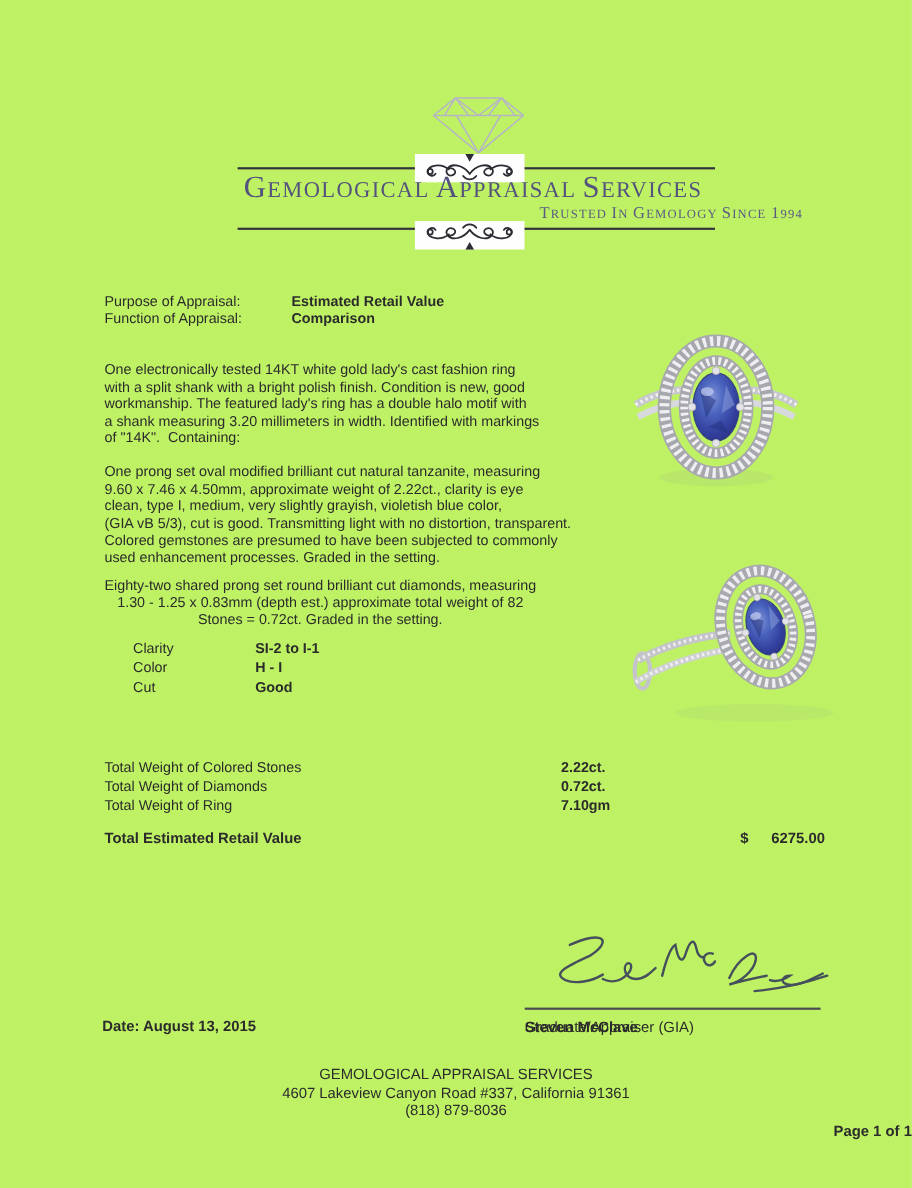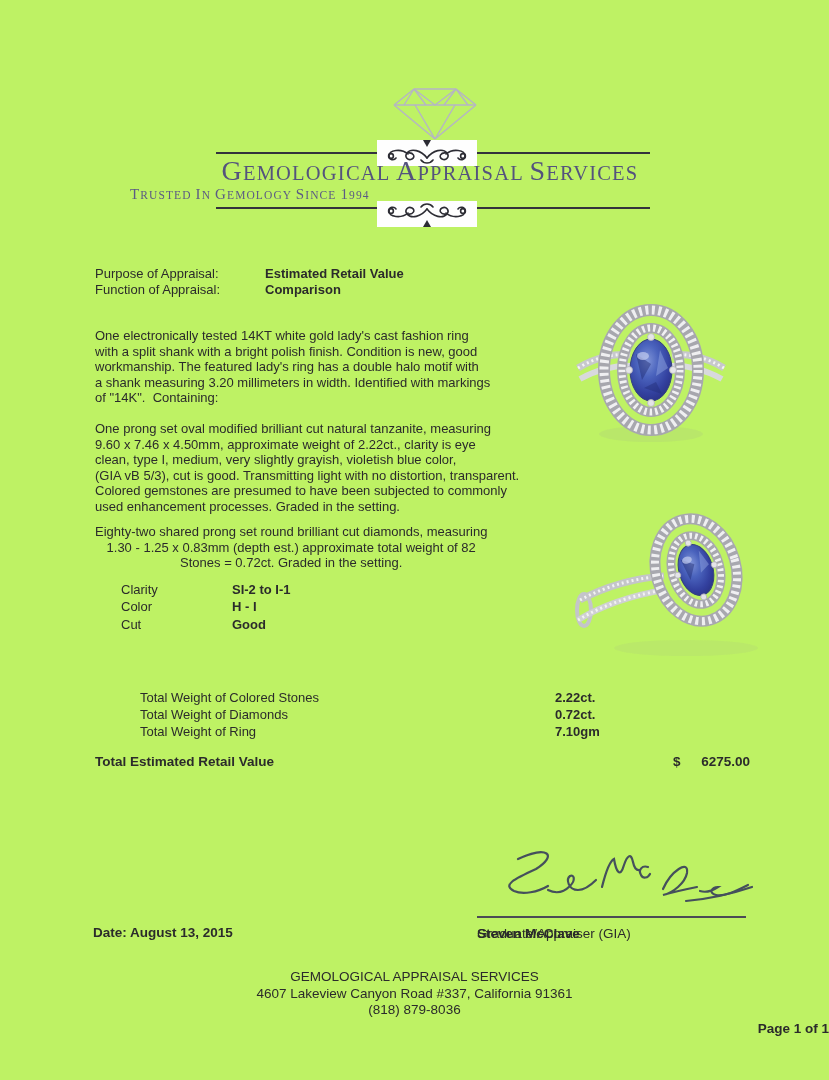--- a/index.html
+++ b/index.html
@@ -15,37 +15,37 @@
   .flourish{position:absolute;left:377px;width:100px;height:26px;}
   .flourish-top{top:140px;}
   .flourish-bottom{top:201px;transform:scaleY(-1);}
   .brand-title{
     position:absolute;left:130px;top:155px;width:600px;text-align:center;
     font-family:"Liberation Serif", serif;color:#54537d;
     font-size:20.5px;letter-spacing:1.2px;white-space:nowrap;
   }
   .brand-title .cap{font-size:28px;}
   .brand-tagline{
-    position:absolute;left:130px;top:186px;width:600px;text-align:left;
+    position:absolute;left:130px;top:186px;width:600px;text-align:right;
     font-family:"Liberation Serif", serif;color:#5b5a84;
     font-size:11.5px;letter-spacing:1.1px;white-space:nowrap;
   }
   .brand-tagline .cap{font-size:15px;}
   
   .lines{white-space:pre;font-size:13px;line-height:15.5px;margin-top:12px;}
   .abs{position:absolute;}
   b,.bold{font-weight:bold;padding-left:12px;}
   .meta{left:95px;top:266px;font-size:13px;line-height:15.5px;}
   .meta .lbl{display:inline-block;width:158px;}
   .p1{left:95px;top:316px;}
   .p2{left:95px;top:409px;}
   .p3{left:95px;top:512px;text-align:center;}
   .grades{left:121px;top:581px;font-size:13px;line-height:17.3px;}
   .grades .lbl{display:inline-block;width:99px;}
-  .totals{left:95px;top:689px;font-size:13px;line-height:17.2px;margin-left:45px;}
+  .totals{left:95px;top:689px;font-size:13px;line-height:17.2px;}
   .totals .lbl{display:inline-block;width:403px;}
   .valuation{left:95px;top:754px;width:655px;font-size:13.5px;font-weight:bold;}
   .valuation .cur{position:absolute;left:578px;top:0;}
   .valuation .amt{position:absolute;right:0;top:0;}
   
   .signature{position:absolute;left:450px;top:845px;}
   .sig-line{position:absolute;left:477px;top:916px;width:269px;height:2px;background:#4b4b55;}
   .date-label{left:93px;top:925px;font-size:13.5px;font-weight:bold;}
   .appraiser-name{left:477px;top:926px;font-size:13.5px;font-weight:bold;}
   .appraiser-title{left:477px;top:926px;font-size:13.5px;}

